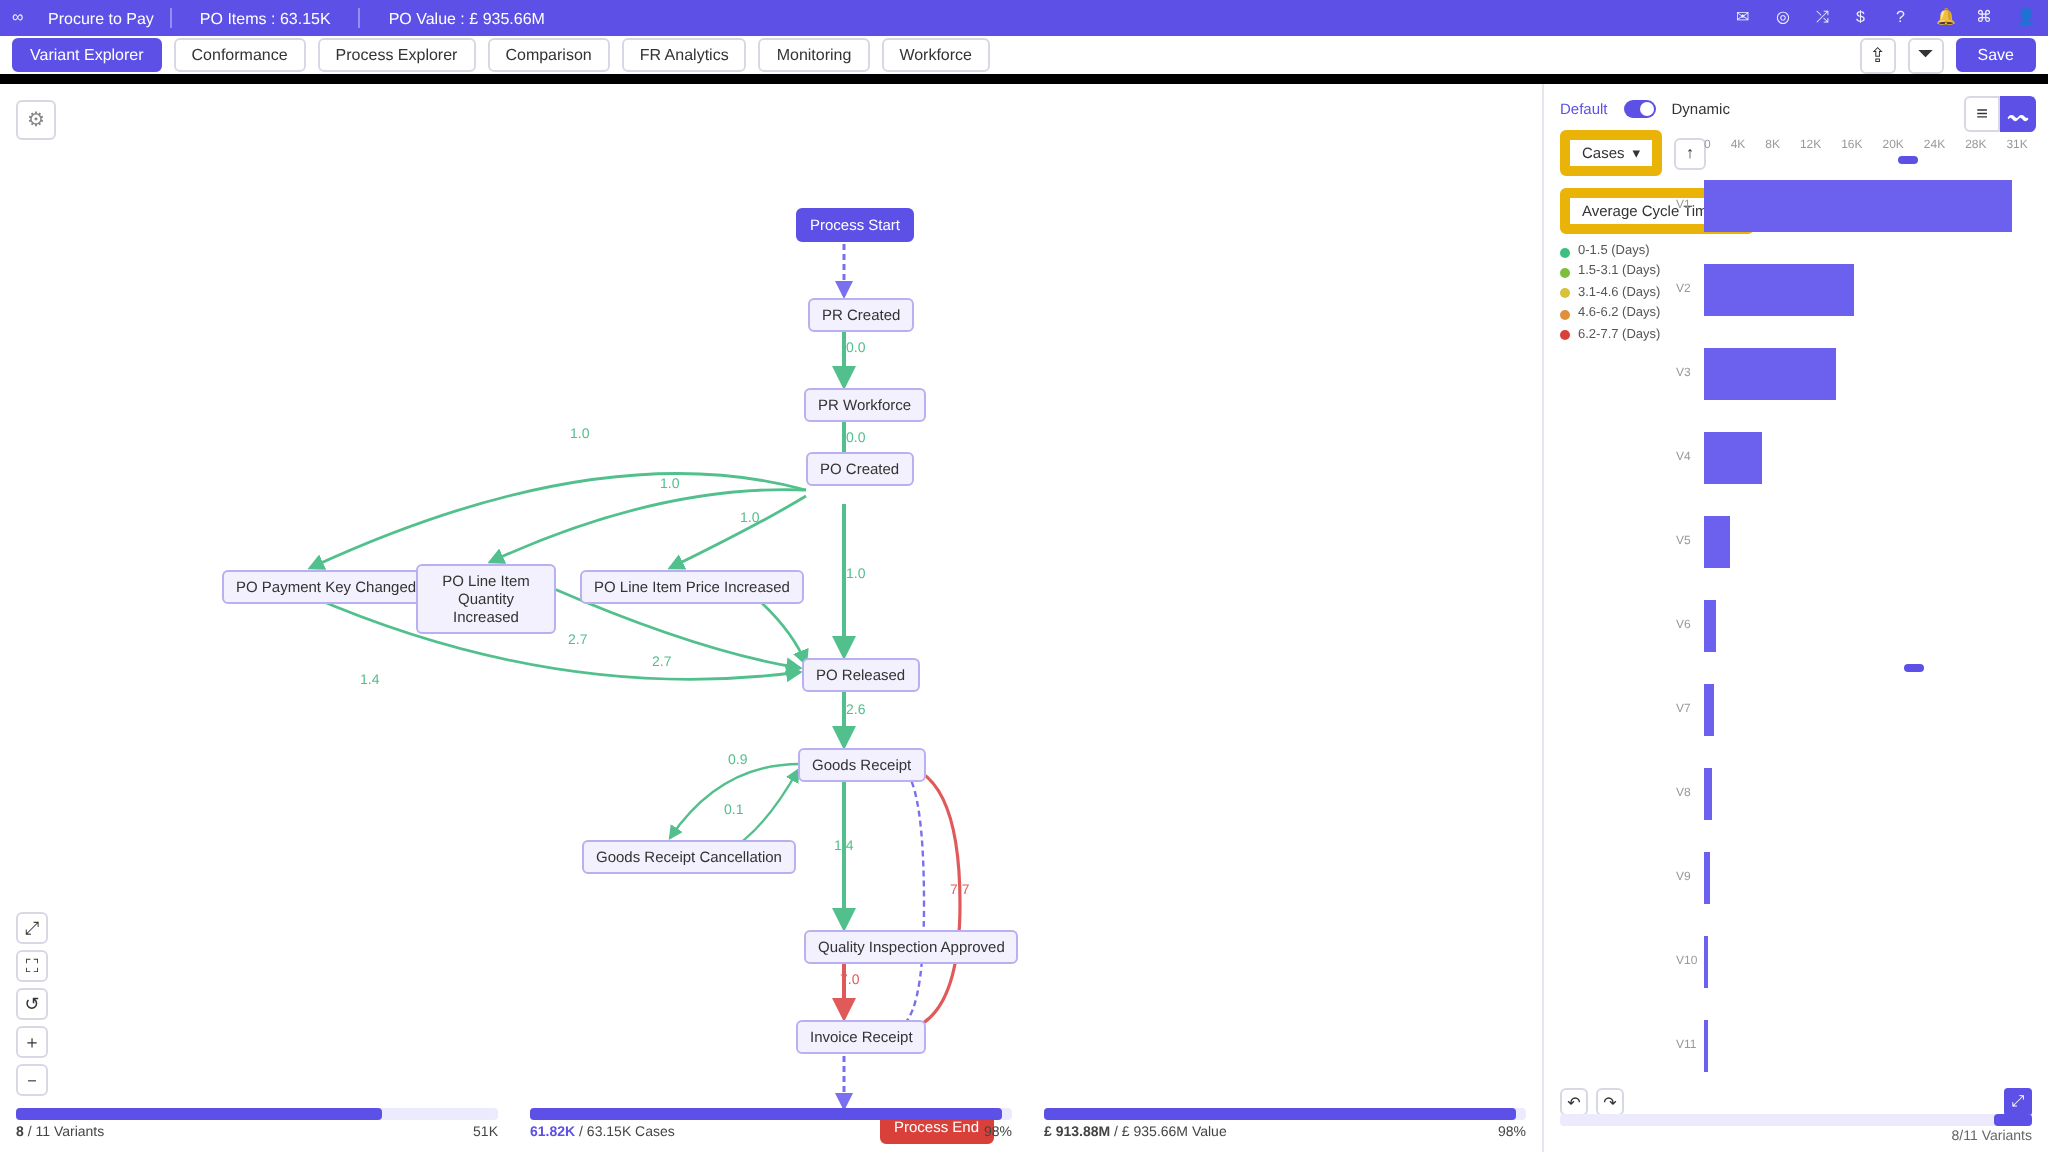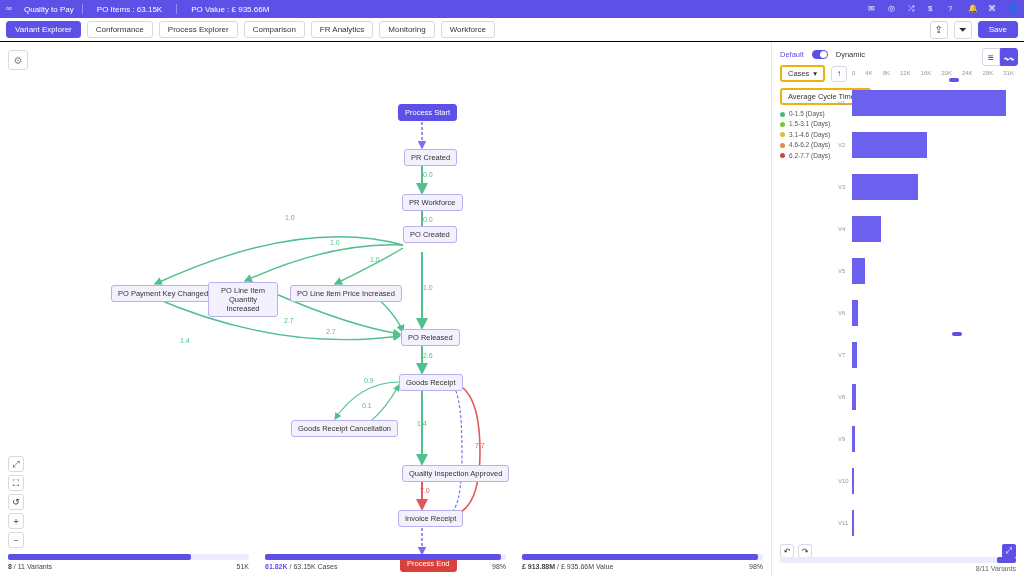--- a/index.html
+++ b/index.html
@@ -7,38 +7,38 @@
 
 
 .topbar { height: 18px; background: #5c50e6; display: flex; align-items: center; color: #fff; padding: 0 6px; font-size: 8px; }
 .topbar .left { display: flex; align-items: center; gap: 8px; }
 .topbar .pill { padding: 0 6px; }
 .topbar .divider { width: 1px; height: 10px; background: rgba(255,255,255,.35); }
 .topbar .right { margin-left: auto; display: flex; gap: 10px; align-items: center; }
 .topbar .ic { width: 10px; height: 10px; display: inline-block; opacity: .9; }
 
 
-.tabbar { height: 24px; border-bottom: 1px solid #000000; display: flex; align-items: center; padding: 0 6px; gap: 6px; }
+.tabbar { height: 24px; border-bottom: 5px solid #000000; display: flex; align-items: center; padding: 0 6px; gap: 6px; }
 .tab { border: 1px solid #d8d8e5; border-radius: 3px; padding: 3px 8px; font-size: 8px; color: #333; background: #fff; cursor: pointer; }
 .tab.active { background: #5c50e6; border-color: #5c50e6; color: #fff; }
 .tabbar .right { margin-left: auto; display: flex; gap: 6px; align-items: center; }
 .iconbtn { width: 18px; height: 18px; border: 1px solid #d8d8e5; border-radius: 3px; display: flex; align-items: center; justify-content: center; cursor: pointer; background: #fff; }
 .savebtn { background: #5c50e6; color: #fff; border: 1px solid #5c50e6; border-radius: 3px; padding: 3px 10px; font-size: 8px; cursor: pointer; }
 
 
 .main { display: flex; height: calc(576px - 18px - 24px); }
 .leftpanel { flex: 1; position: relative; border-right: 1px solid #e6e6ee; }
 .rightpanel { width: 252px; position: relative; }
 
 
 .flow { position: relative; width: 100%; height: 100%; }
 .cornerbtn { position: absolute; top: 8px; left: 8px; width: 20px; height: 20px; border: 1px solid #d8d8e5; border-radius: 3px; background: #fff; display: flex; align-items: center; justify-content: center; font-size: 10px; color: #888; }
 .node { position: absolute; border: 1px solid #b8b0f0; background: #f3f1fd; border-radius: 3px; padding: 3px 6px; font-size: 7.5px; color: #333; text-align: center; white-space: nowrap; }
 .node.start { background: #5c50e6; border-color: #5c50e6; color: #fff; }
-.node.end { background: #d9403a; border-color: #d9403a; color: #fff; }
+.node.end { background: #d9403a; border-color: #d9403a; color: #fff; margin-left: 40px; }
 .edgelabel { position: absolute; font-size: 7px; color: #51c08c; background: transparent; }
 svg.edges { position: absolute; top: 0; left: 0; width: 100%; height: 100%; pointer-events: none; }
 
 
 .zoomctrl { position: absolute; left: 8px; bottom: 28px; display: flex; flex-direction: column; gap: 3px; }
 .zoomctrl .iconbtn { width: 16px; height: 16px; font-size: 9px; }
 .bottom-sliders { position: absolute; bottom: 6px; left: 8px; right: 8px; display: flex; gap: 16px; font-size: 7px; color: #444; }
 .slidergrp { flex: 1; }
 .slidergrp .bar { height: 6px; background: #eceafd; border-radius: 2px; position: relative; margin-bottom: 3px; }
 .slidergrp .bar .fill { position: absolute; left: 0; top: 0; bottom: 0; background: #5c50e6; border-radius: 2px; }
@@ -46,21 +46,21 @@
 
 
 .rp-head { padding: 6px 8px 2px; }
 .rp-title { font-size: 9px; font-weight: 600; color: #333; }
 .rp-toggle { display: flex; align-items: center; gap: 8px; font-size: 7.5px; margin-top: 2px; }
 .rp-toggle .def { color: #5c50e6; }
 .switch { width: 16px; height: 9px; background: #5c50e6; border-radius: 5px; position: relative; }
 .switch::after { content: ''; position: absolute; right: 1px; top: 1px; width: 7px; height: 7px; background: #fff; border-radius: 50%; }
 
 .rp-opts { display: flex; gap: 6px; padding: 4px 8px; align-items: center; }
-.dropdown { border: 2px solid #eab308; border-radius: 3px; padding: 2px 6px; font-size: 7.5px; background: #fff; cursor: pointer; display: flex; align-items: center; gap: 4px; }
+.dropdown { border: 5px solid #eab308; border-radius: 3px; padding: 2px 6px; font-size: 7.5px; background: #fff; cursor: pointer; display: flex; align-items: center; gap: 4px; }
 .arrowbox { width: 16px; height: 16px; border: 1px solid #d8d8e5; border-radius: 3px; display: flex; align-items: center; justify-content: center; font-size: 8px; cursor: pointer; }
 
 .rp-modes { position: absolute; top: 6px; right: 6px; display: flex; gap: 0; }
 .rp-modes .iconbtn { border-radius: 0; }
 .rp-modes .iconbtn:first-child { border-top-left-radius: 3px; border-bottom-left-radius: 3px; }
 .rp-modes .iconbtn:last-child { border-top-right-radius: 3px; border-bottom-right-radius: 3px; background: #5c50e6; border-color: #5c50e6; color: #fff; }
 
 .legend-dropdown { margin: 2px 0 2px 8px; display: inline-flex; }
 .legend { padding: 2px 8px 4px; font-size: 6.5px; line-height: 1.6; color: #555; }
 .legend .item { display: flex; align-items: center; gap: 4px; }
@@ -82,21 +82,21 @@
 .rp-foot-icons { position: absolute; bottom: 18px; left: 8px; display: flex; gap: 4px; }
 .rp-foot-icons .iconbtn { width: 14px; height: 14px; font-size: 8px; }
 .rp-foot-expand { position: absolute; bottom: 18px; right: 8px; width: 14px; height: 14px; background: #5c50e6; border-radius: 2px; display: flex; align-items: center; justify-content: center; color: #fff; font-size: 8px; cursor: pointer; }
 </style>
 </head>
 <body>
 
 <div class="topbar">
   <div class="left">
     <span class="ic">∞</span>
-    <span>Quality to Pay</span>
+    <span>Procure to Pay</span>
     <span class="divider"></span>
     <span class="pill"><span>PO Items :</span> <span>63.15K</span></span>
     <span class="divider"></span>
     <span class="pill"><span>PO Value :</span> <span>£ 935.66M</span></span>
   </div>
   <div class="right">
     <span class="ic">✉</span>
     <span class="ic">◎</span>
     <span class="ic">⤮</span>
     <span class="ic">$</span>

